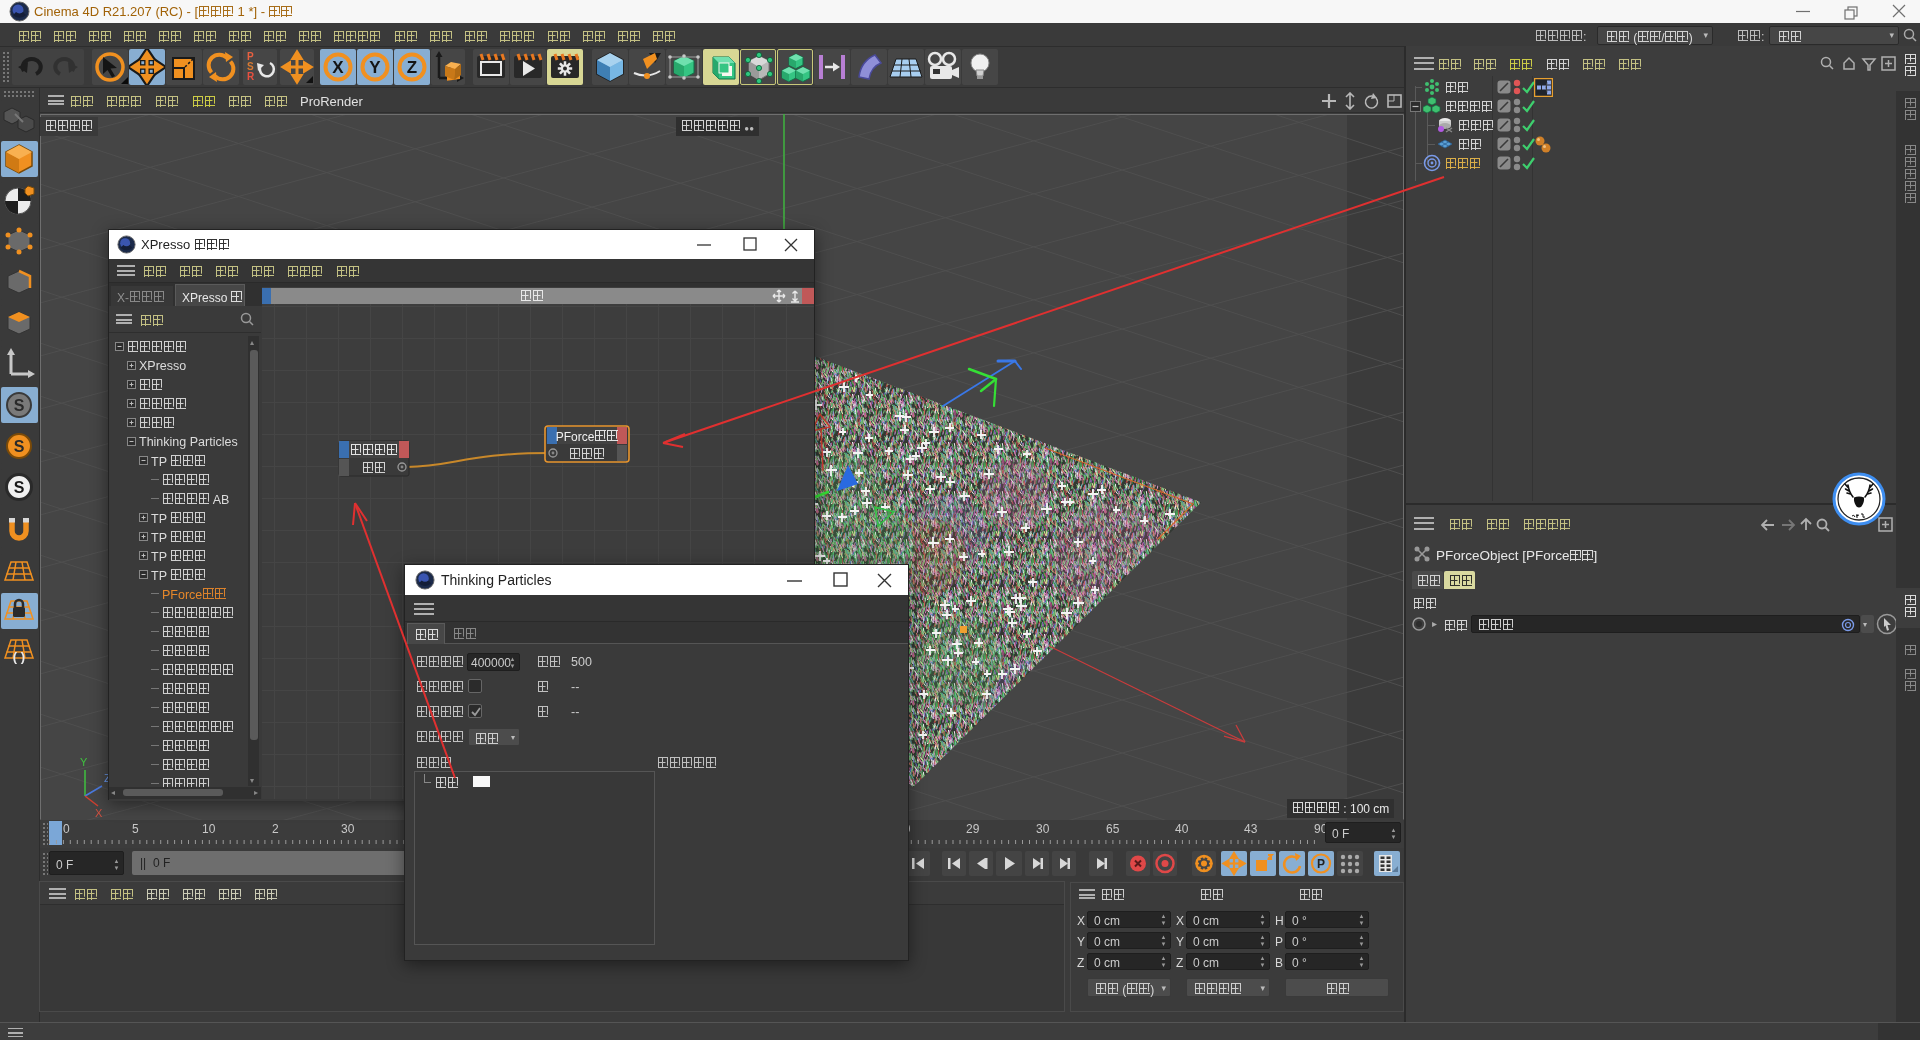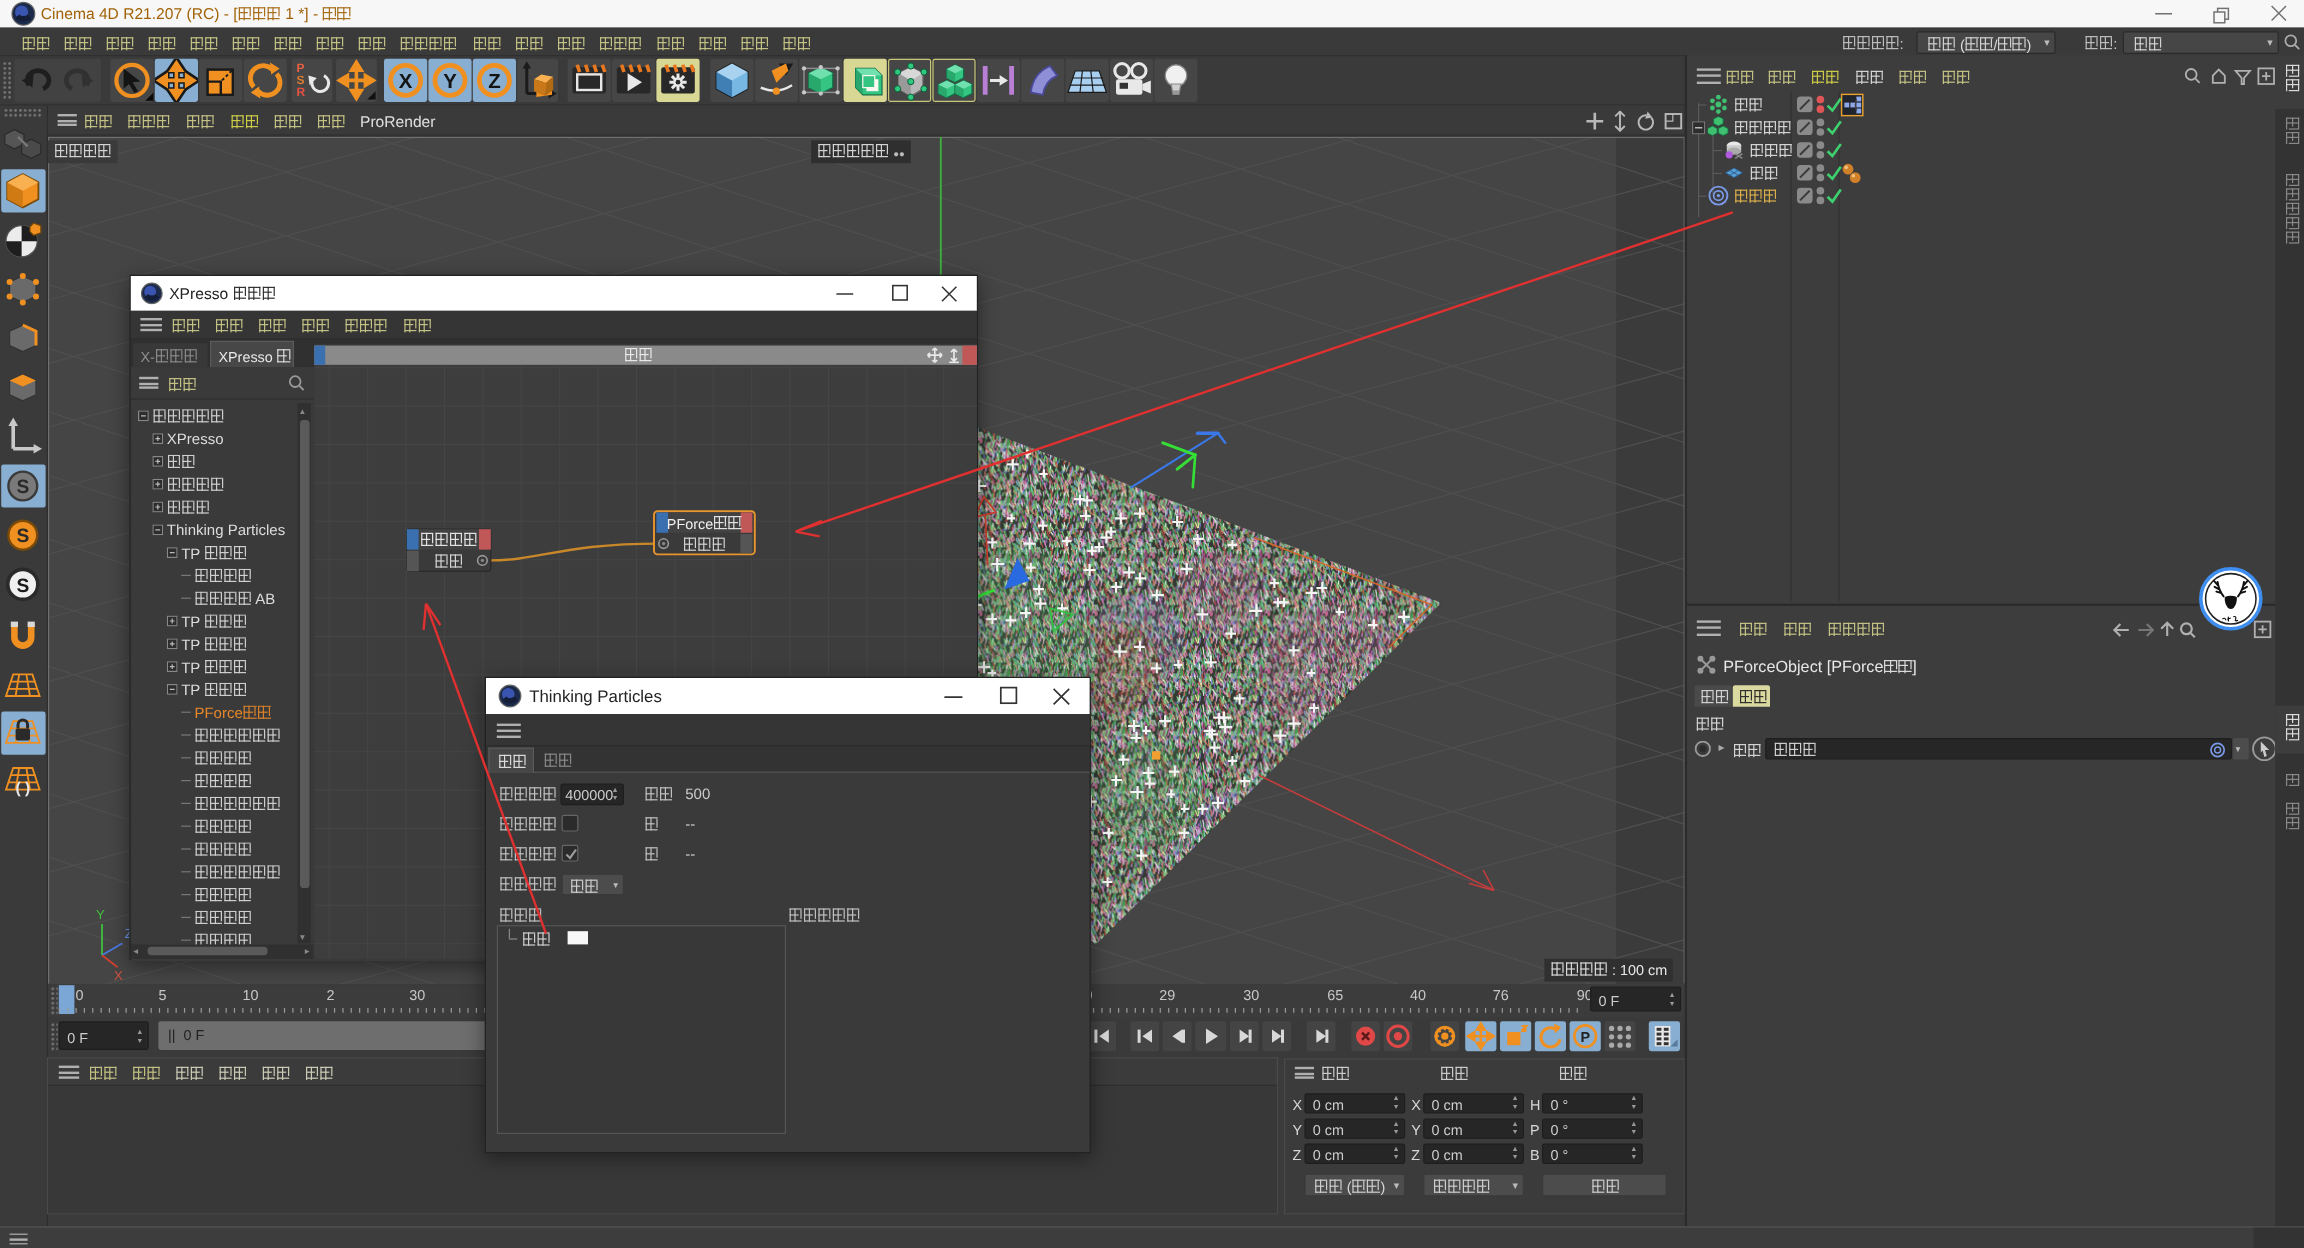--- a/index.html
+++ b/index.html
@@ -1608,21 +1608,21 @@
     <div class="abs" style="left:510px;top:3px;color:#c8c8c8;font-size:12px;line-height:1">35</div>
     <div class="abs" style="left:579px;top:3px;color:#c8c8c8;font-size:12px;line-height:1">40</div>
     <div class="abs" style="left:648px;top:3px;color:#c8c8c8;font-size:12px;line-height:1">45</div>
     <div class="abs" style="left:718px;top:3px;color:#c8c8c8;font-size:12px;line-height:1">50</div>
     <div class="abs" style="left:788px;top:3px;color:#c8c8c8;font-size:12px;line-height:1">55</div>
     <div class="abs" style="left:857px;top:3px;color:#c8c8c8;font-size:12px;line-height:1">60</div>
     <div class="abs" style="left:926px;top:3px;color:#c8c8c8;font-size:12px;line-height:1">29</div>
     <div class="abs" style="left:996px;top:3px;color:#c8c8c8;font-size:12px;line-height:1">30</div>
     <div class="abs" style="left:1066px;top:3px;color:#c8c8c8;font-size:12px;line-height:1">65</div>
     <div class="abs" style="left:1135px;top:3px;color:#c8c8c8;font-size:12px;line-height:1">40</div>
-    <div class="abs" style="left:1204px;top:3px;color:#c8c8c8;font-size:12px;line-height:1">76</div>
+    <div class="abs" style="left:1204px;top:3px;color:#c8c8c8;font-size:12px;line-height:1">43</div>
     <div class="abs" style="left:1274px;top:3px;color:#c8c8c8;font-size:12px;line-height:1">90</div>
 <svg class="abs" style="left:0;top:0" width="1282" height="26">
       <rect x="9.0" y="20" width="1" height="4" fill="#9a9a9a"></rect>
       <rect x="15.9" y="20" width="1" height="4" fill="#9a9a9a"></rect>
       <rect x="22.9" y="20" width="1" height="4" fill="#9a9a9a"></rect>
       <rect x="29.8" y="20" width="1" height="4" fill="#9a9a9a"></rect>
       <rect x="36.8" y="20" width="1" height="4" fill="#9a9a9a"></rect>
       <rect x="43.8" y="20" width="1" height="4" fill="#9a9a9a"></rect>
       <rect x="50.7" y="20" width="1" height="4" fill="#9a9a9a"></rect>
       <rect x="57.7" y="20" width="1" height="4" fill="#9a9a9a"></rect>

